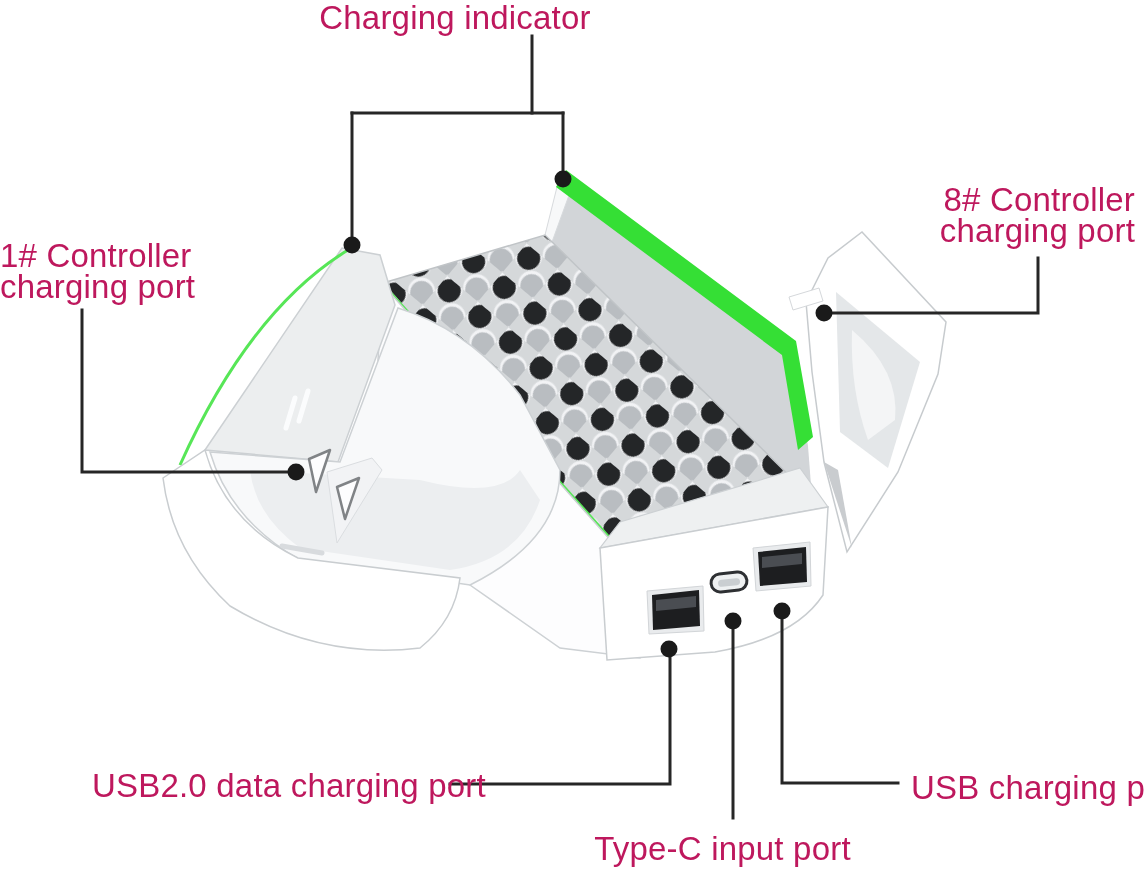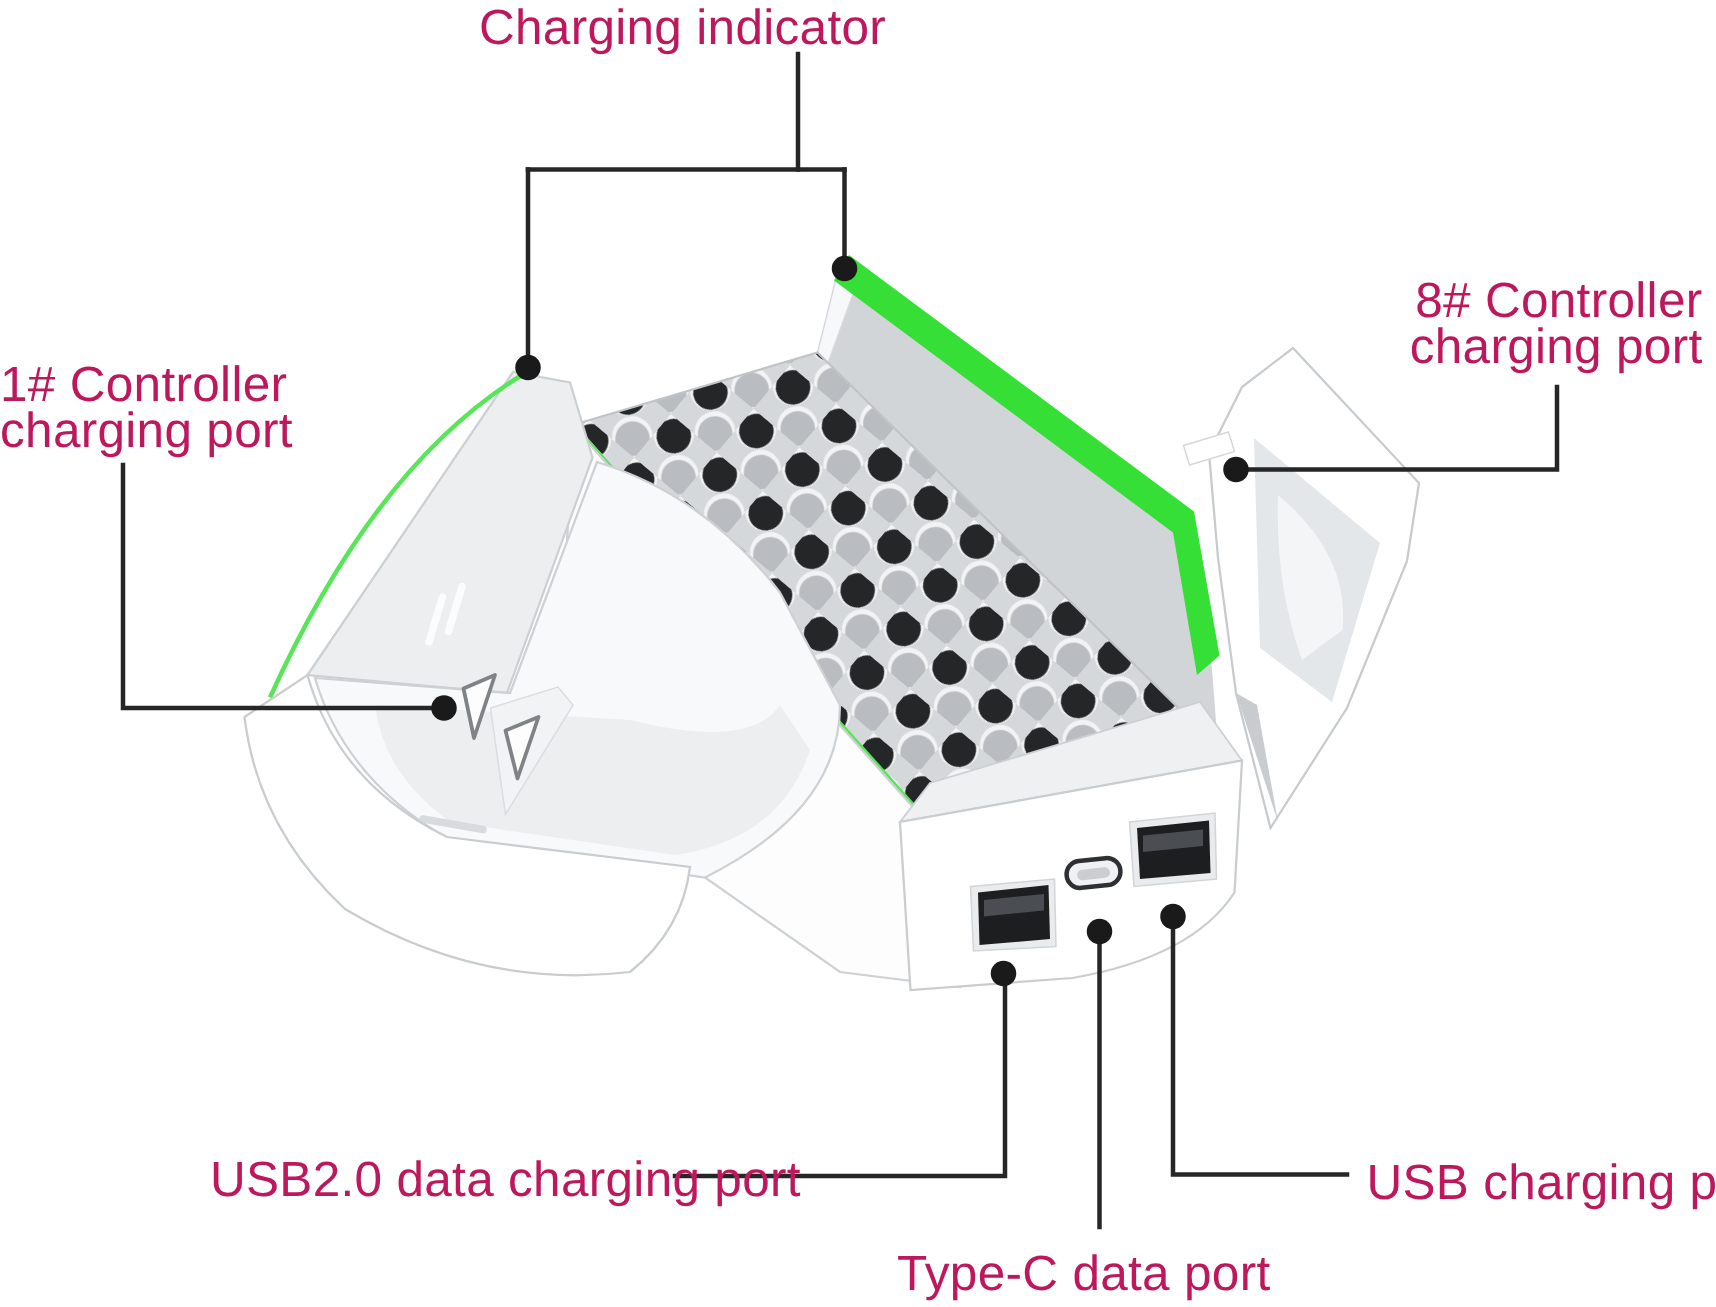--- a/index.html
+++ b/index.html
@@ -132,19 +132,19 @@
   <div class="callout right" style="left:0px;top:240px;width:172px;">
     <div>1# Controller</div>
     <div>charging port</div>
   </div>
 
   <div class="callout right" style="left:930px;top:184px;width:205px;">
     <div>8# Controller</div>
     <div>charging port</div>
   </div>
 
-  <div class="callout" style="left:92px;top:770px;margin-left:48px;">USB2.0 data charging port</div>
+  <div class="callout" style="left:92px;top:770px;">USB2.0 data charging port</div>
 
-  <div class="callout center" style="left:570px;top:833px;width:305px;">Type-C data port</div>
+  <div class="callout center" style="left:570px;top:833px;width:305px;">Type-C input port</div>
 
   <div class="callout" style="left:911px;top:772px;">USB charging port</div>
 
 </div>
 
 </body></html>

